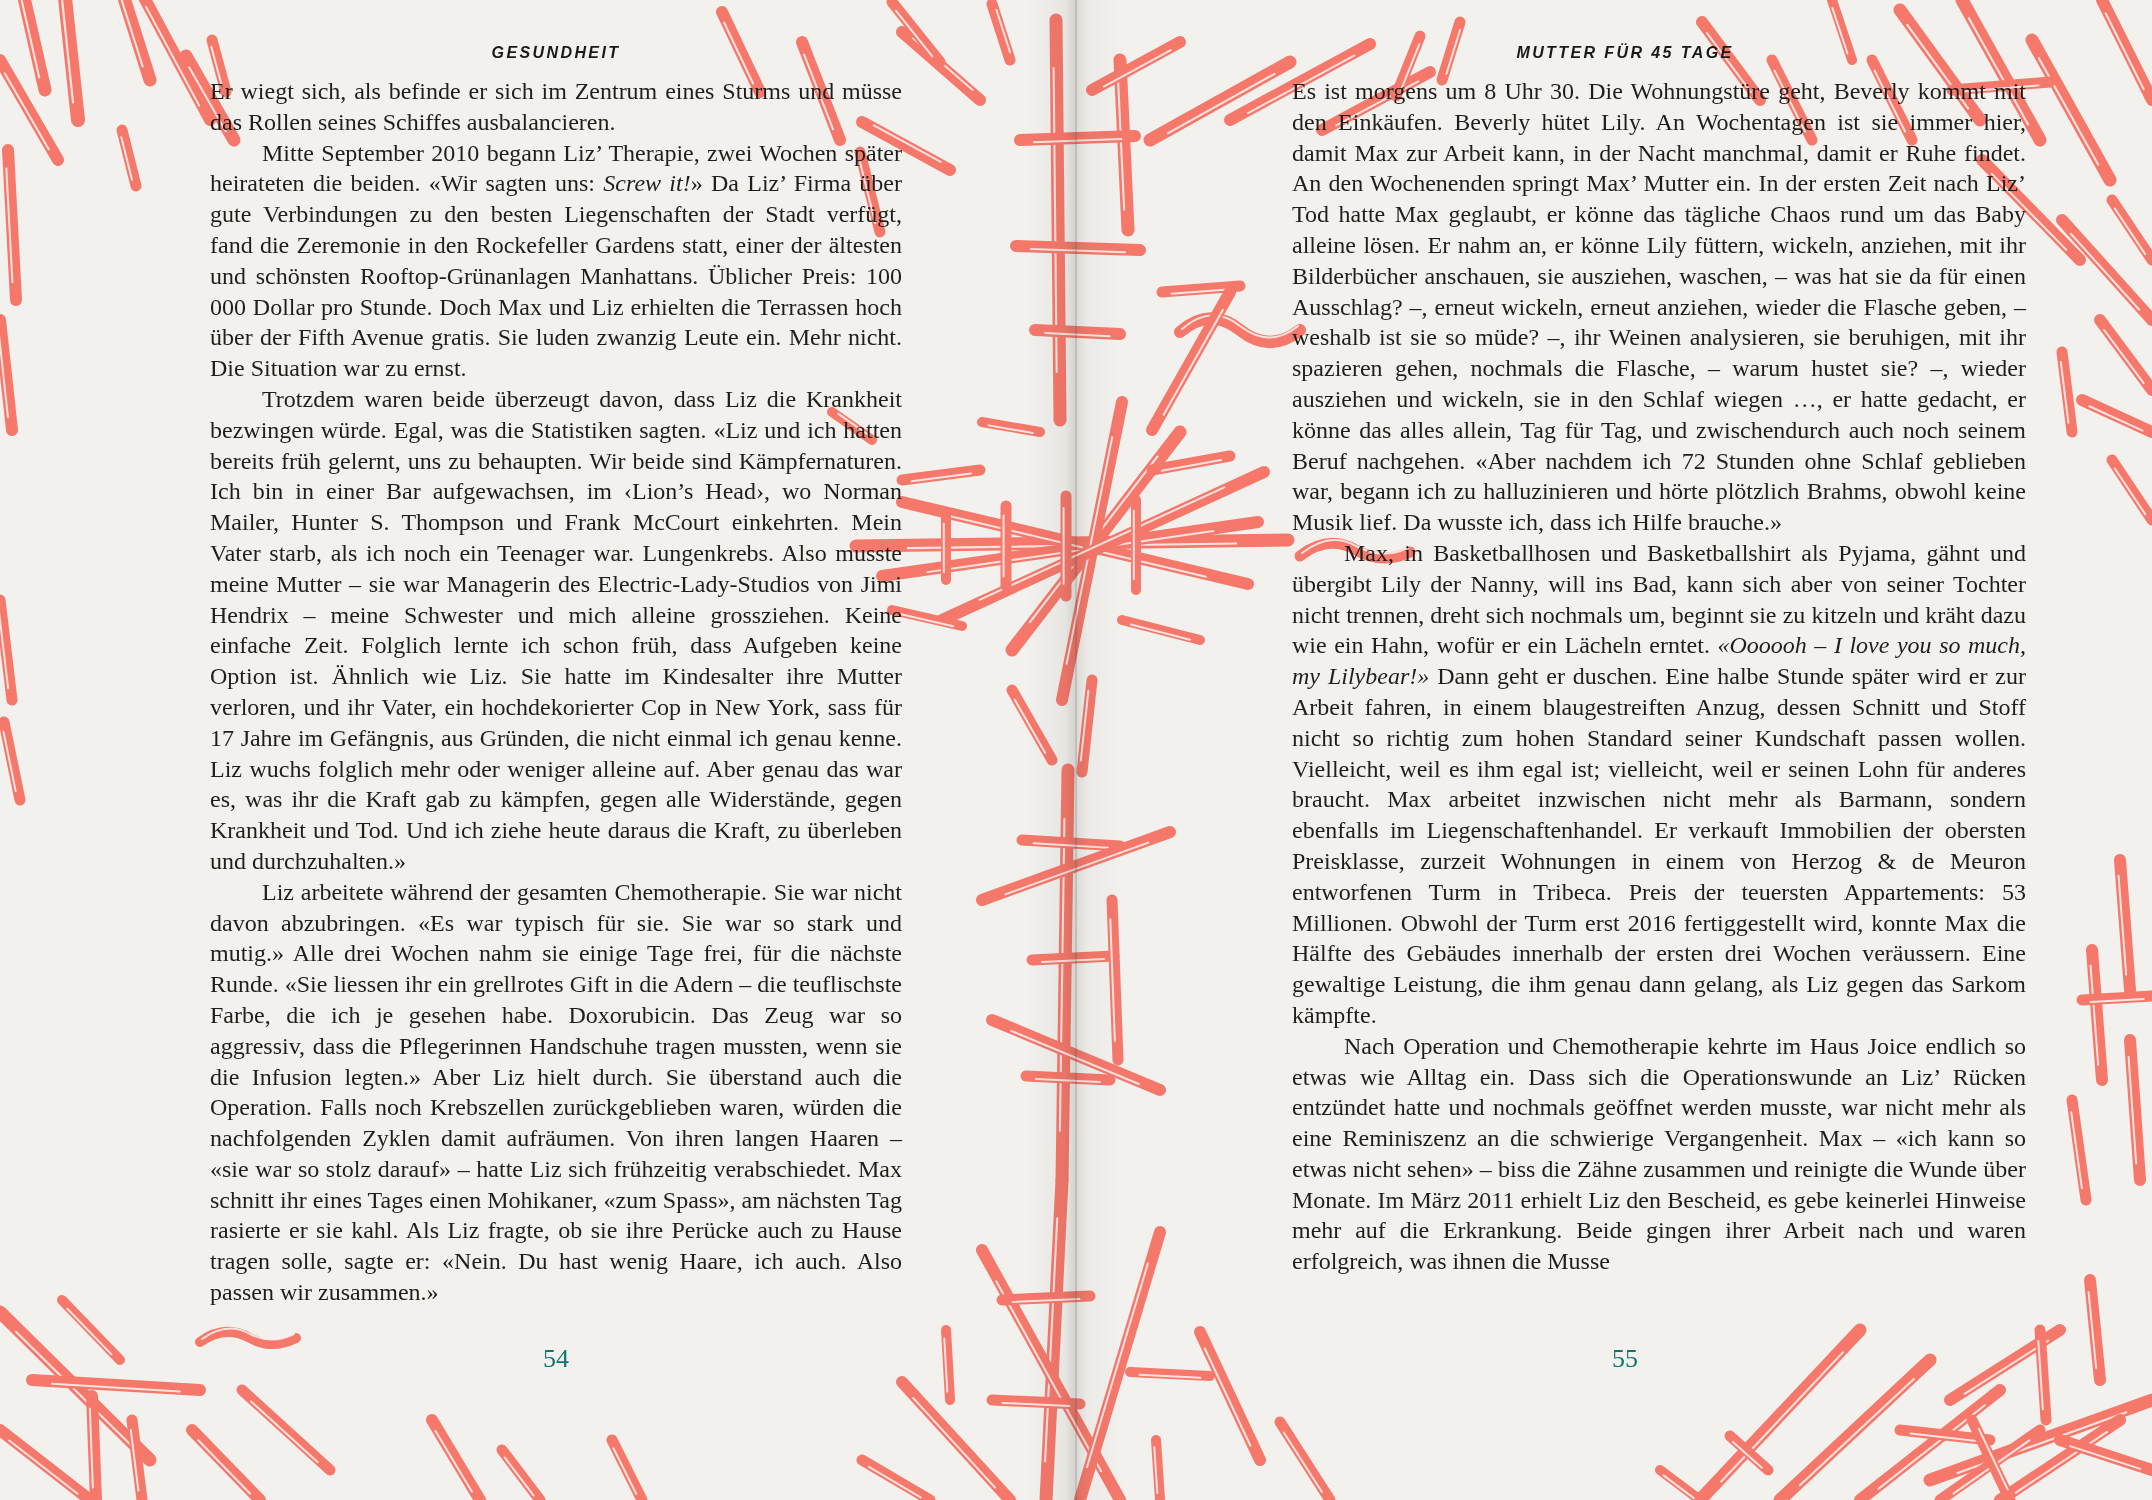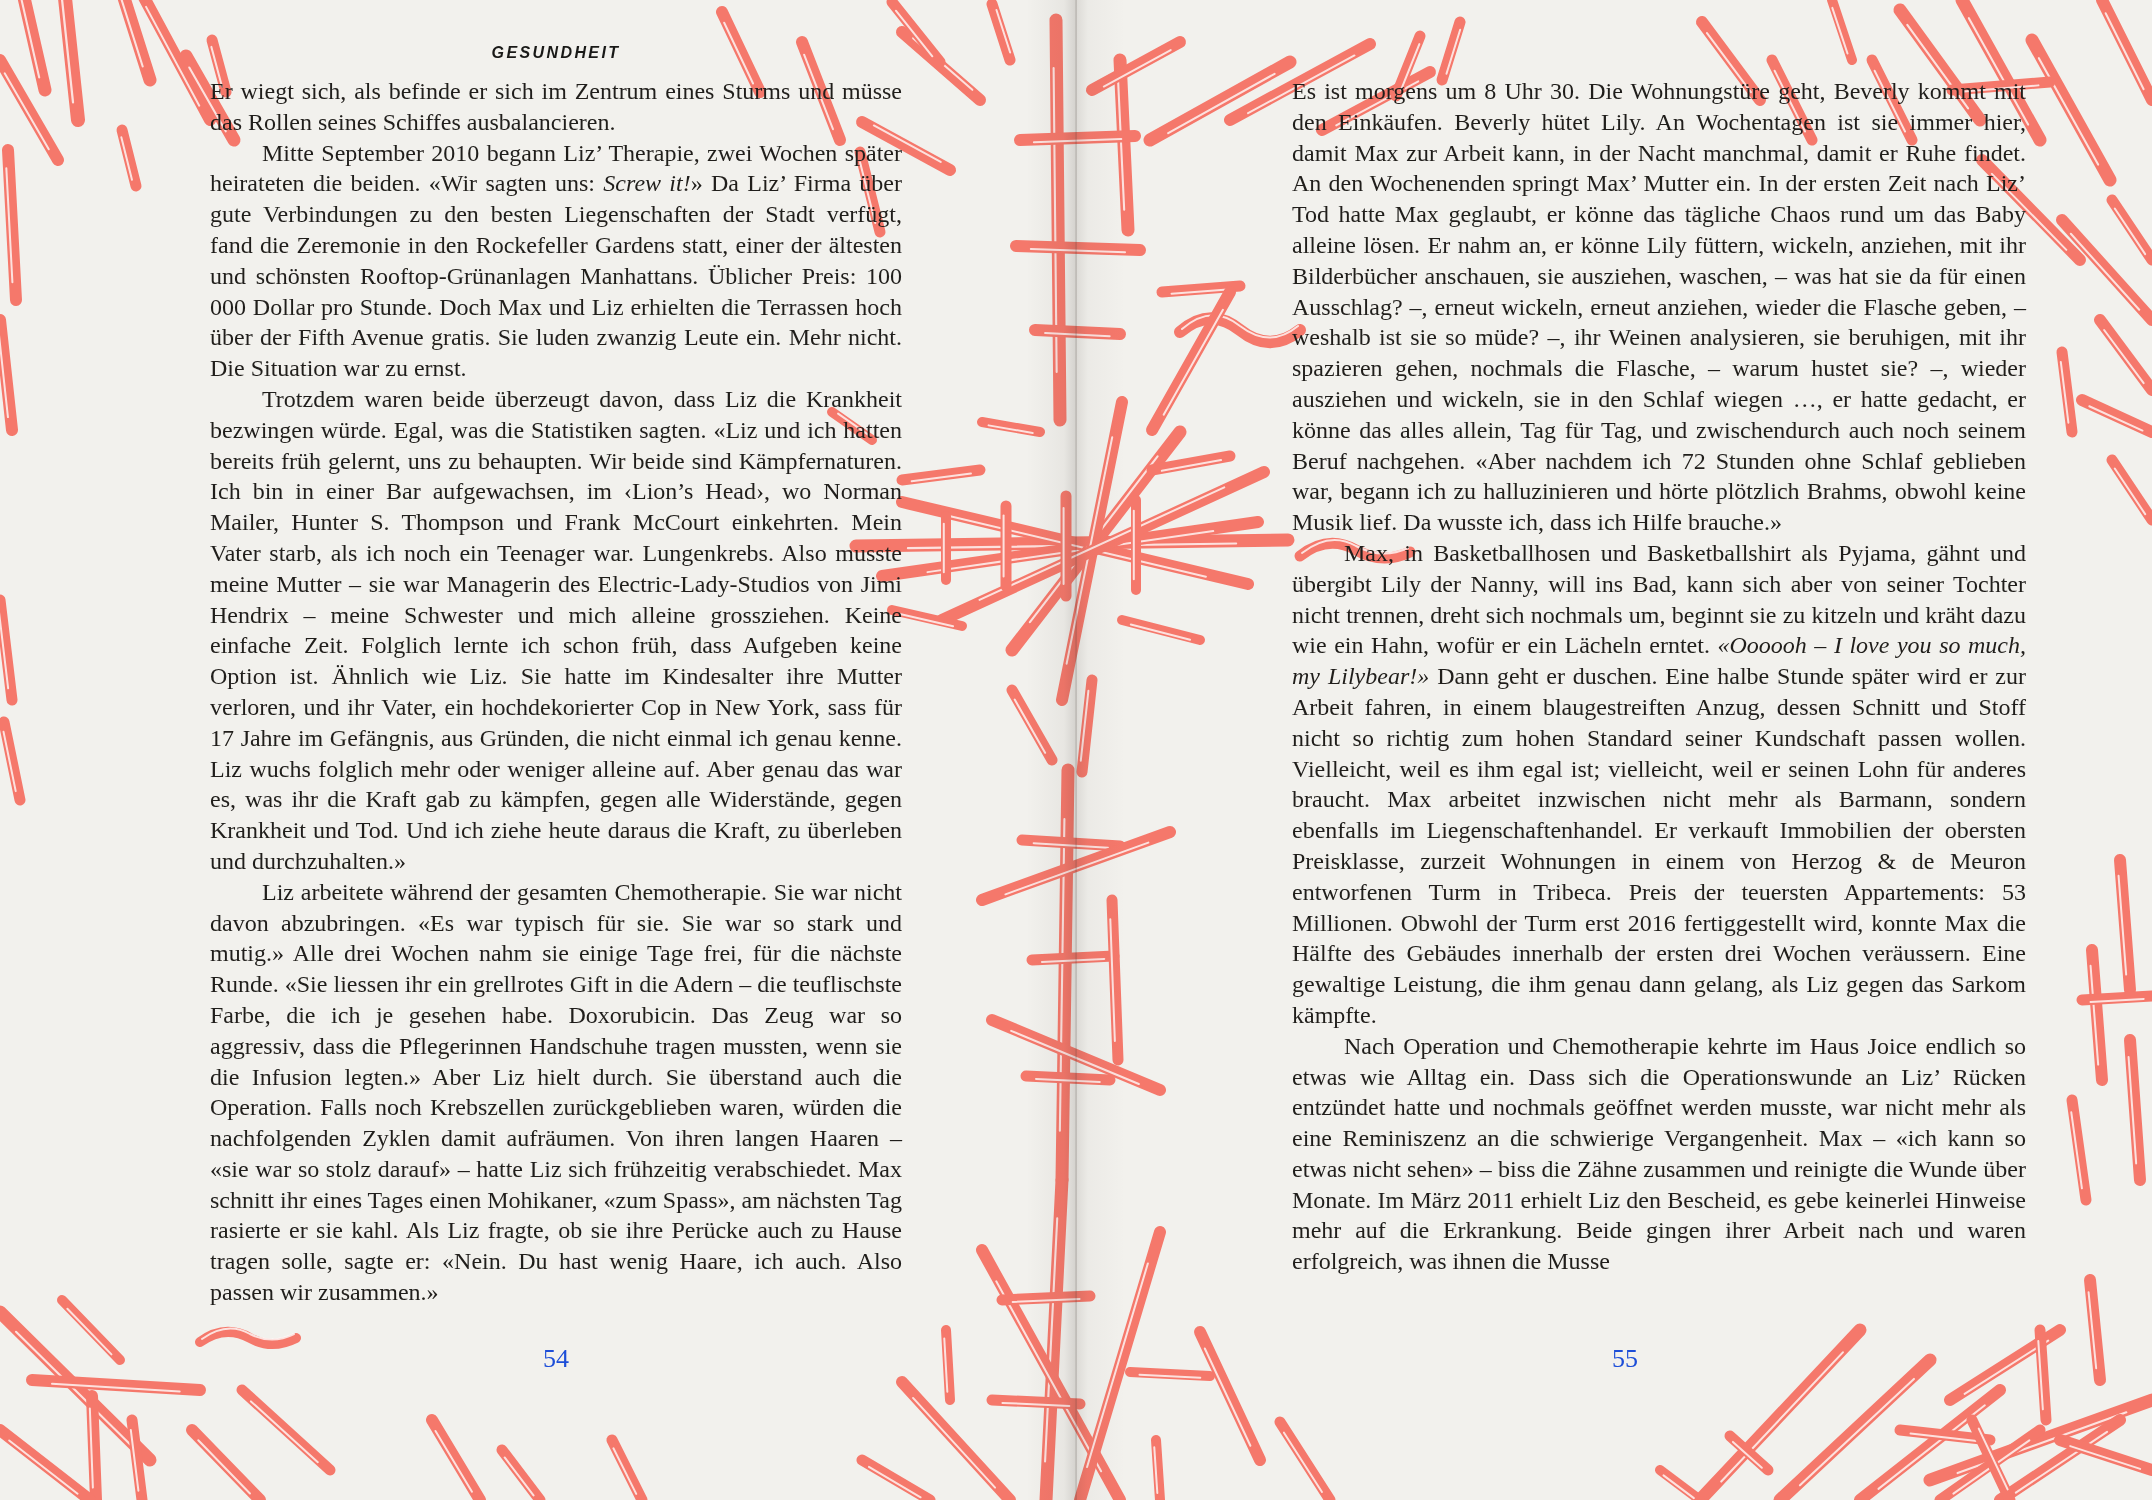--- a/index.html
+++ b/index.html
@@ -43,21 +43,21 @@
     text-align:justify;
     color:var(--ink);
   }
   .text-left{left:210px;width:692px;}
   .text-right{left:1292px;width:734px;}
   .textblock p{margin:0;}
   .textblock p.indent{text-indent:52px;}
   .textblock .it{font-style:italic;margin-top:21px;}
   .folio{
     position:absolute;top:1344px;height:34px;
-    font-size:26px;text-align:center;color:#1d4ed8;font-family:Liberation Serif, serif;
+    font-size:26px;text-align:center;color:#0f766e;font-family:Liberation Serif, serif;
   }
   .folio-left{left:210px;width:692px;}
   .folio-right{left:1258px;width:734px;}
 </style>
 </head>
 <body>
 
 <div class="spread">
 
   <svg class="scribbles" width="2152" height="1500" viewBox="0 0 2152 1500" aria-hidden="true">
@@ -312,20 +312,21 @@
         <line x1="1732.946356440083" y1="1441.8834839787307" x2="1761.8263564400831" y2="1467.7234839787309" stroke="rgba(255,255,255,0.78)" stroke-width="2" stroke-linecap="round"></line>
         <line x1="1660" y1="1470" x2="1700" y2="1500" stroke="var(--accent)" stroke-width="10" stroke-linecap="round"></line>
         <line x1="1663.48" y1="1475.36" x2="1693.88" y2="1498.16" stroke="rgba(255,255,255,0.78)" stroke-width="2" stroke-linecap="round"></line>
       </g>
     </svg>
 
   <div class="gutter"></div>
 
   <div class="running-head head-left">GESUNDHEIT</div>
 
+  <div class="running-head head-right">MUTTER FÜR 45 TAGE</div>
 
   <div class="textblock text-left">
       <p class=""><span>Er wiegt sich, als befinde er sich im Zentrum eines Sturms und müsse das Rollen seines Schiffes ausbalancieren.</span></p>
       <p class="indent"><span>Mitte September 2010 begann Liz’ Therapie, zwei Wochen später heirateten die beiden. «Wir sagten uns: </span><span class="it">Screw it!</span><span>» Da Liz’ Firma über gute Verbindungen zu den besten Liegenschaften der Stadt verfügt, fand die Zeremonie in den Rockefeller Gardens statt, einer der ältesten und schönsten Rooftop-Grünanlagen Manhattans. Üblicher Preis: 100 000 Dollar pro Stunde. Doch Max und Liz erhielten die Terrassen hoch über der Fifth Avenue gratis. Sie luden zwanzig Leute ein. Mehr nicht. Die Situation war zu ernst.</span></p>
       <p class="indent"><span>Trotzdem waren beide überzeugt davon, dass Liz die Krankheit bezwingen würde. Egal, was die Statistiken sagten. «Liz und ich hatten bereits früh gelernt, uns zu behaupten. Wir beide sind Kämpfernaturen. Ich bin in einer Bar aufgewachsen, im ‹Lion’s Head›, wo Norman Mailer, Hunter S. Thompson und Frank McCourt einkehrten. Mein Vater starb, als ich noch ein Teenager war. Lungenkrebs. Also musste meine Mutter – sie war Managerin des Electric-Lady-Studios von Jimi Hendrix – meine Schwester und mich alleine grossziehen. Keine einfache Zeit. Folglich lernte ich schon früh, dass Aufgeben keine Option ist. Ähnlich wie Liz. Sie hatte im Kindesalter ihre Mutter verloren, und ihr Vater, ein hochdekorierter Cop in New York, sass für 17 Jahre im Gefängnis, aus Gründen, die nicht einmal ich genau kenne. Liz wuchs folglich mehr oder weniger alleine auf. Aber genau das war es, was ihr die Kraft gab zu kämpfen, gegen alle Widerstände, gegen Krankheit und Tod. Und ich ziehe heute daraus die Kraft, zu überleben und durchzuhalten.»</span></p>
       <p class="indent"><span>Liz arbeitete während der gesamten Chemotherapie. Sie war nicht davon abzubringen. «Es war typisch für sie. Sie war so stark und mutig.» Alle drei Wochen nahm sie einige Tage frei, für die nächste Runde. «Sie liessen ihr ein grellrotes Gift in die Adern – die teuflischste Farbe, die ich je gesehen habe. Doxorubicin. Das Zeug war so aggressiv, dass die Pflegerinnen Handschuhe tragen mussten, wenn sie die Infusion legten.» Aber Liz hielt durch. Sie überstand auch die Operation. Falls noch Krebszellen zurückgeblieben waren, würden die nachfolgenden Zyklen damit aufräumen. Von ihren langen Haaren – «sie war so stolz darauf» – hatte Liz sich frühzeitig verabschiedet. Max schnitt ihr eines Tages einen Mohikaner, «zum Spass», am nächsten Tag rasierte er sie kahl. Als Liz fragte, ob sie ihre Perücke auch zu Hause tragen solle, sagte er: «Nein. Du hast wenig Haare, ich auch. Also passen wir zusammen.»</span></p>
     </div>
 
   <div class="textblock text-right">
       <p class=""><span>Es ist morgens um 8 Uhr 30. Die Wohnungstüre geht, Beverly kommt mit den Einkäufen. Beverly hütet Lily. An Wochentagen ist sie immer hier, damit Max zur Arbeit kann, in der Nacht manchmal, damit er Ruhe findet. An den Wochenenden springt Max’ Mutter ein. In der ersten Zeit nach Liz’ Tod hatte Max geglaubt, er könne das tägliche Chaos rund um das Baby alleine lösen. Er nahm an, er könne Lily füttern, wickeln, anziehen, mit ihr Bilderbücher anschauen, sie ausziehen, waschen, – was hat sie da für einen Ausschlag? –, erneut wickeln, erneut anziehen, wieder die Flasche geben, – weshalb ist sie so müde? –, ihr Weinen analysieren, sie beruhigen, mit ihr spazieren gehen, nochmals die Flasche, – warum hustet sie? –, wieder ausziehen und wickeln, sie in den Schlaf wiegen …, er hatte gedacht, er könne das alles allein, Tag für Tag, und zwischendurch auch noch seinem Beruf nachgehen. «Aber nachdem ich 72 Stunden ohne Schlaf geblieben war, begann ich zu halluzinieren und hörte plötzlich Brahms, obwohl keine Musik lief. Da wusste ich, dass ich Hilfe brauche.»</span></p>

